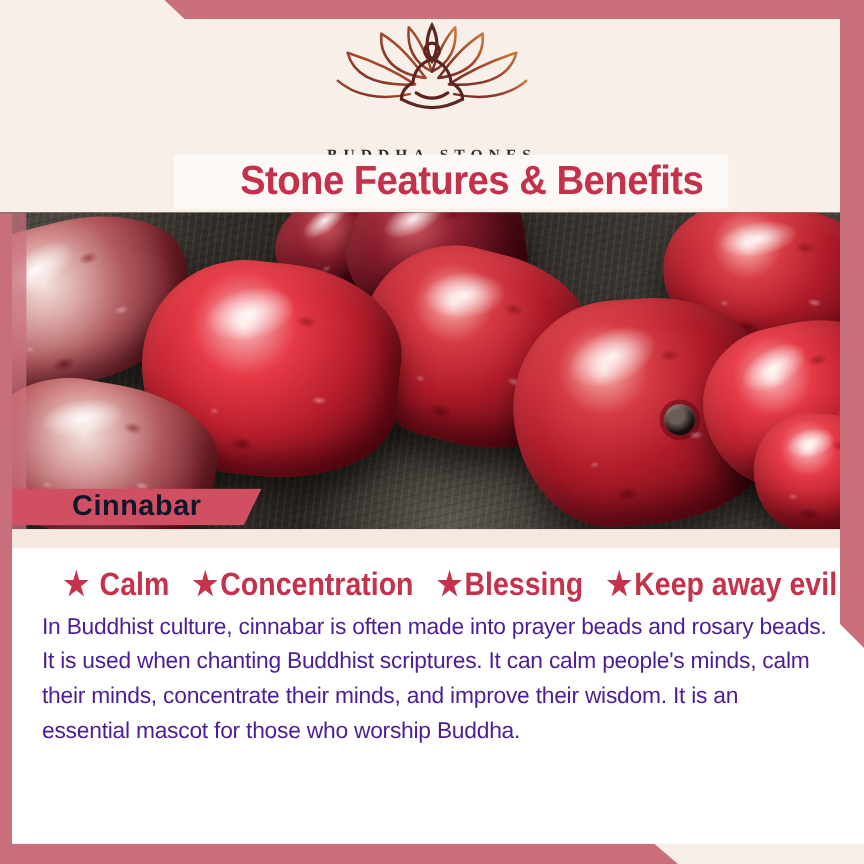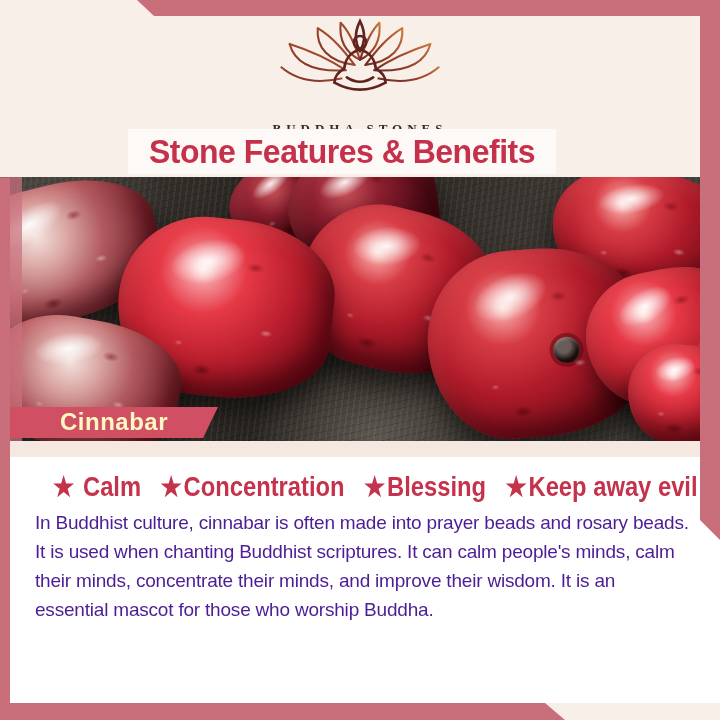--- a/index.html
+++ b/index.html
@@ -17,21 +17,21 @@
   .bottom-bar{position:absolute;left:0;bottom:0;width:580px;height:17px;background:#c96f7c;
     clip-path:polygon(0 0,545px 0,565px 100%,0 100%);z-index:6;}
   
   .logo-block{position:absolute;top:14px;left:0;width:720px;text-align:center;z-index:2;}
   .logo-block svg{display:block;margin:0 auto;}
   .wordmark{
     margin-top:19px;font-family:"Liberation Serif",serif;font-size:13px;font-weight:600;
     letter-spacing:5px;color:#332b28;text-decoration:underline;
   }
   
-  .banner{position:absolute;left:128px;top:129px;width:428px;height:45px;background:#fdf9f7;z-index:2;}
+  .banner{position:absolute;left:145px;top:129px;width:428px;height:45px;background:#fdf9f7;z-index:2;padding-left:34px;}
   .banner-title{
     width:100%;height:45px;line-height:45px;text-align:center;
     font-size:34px;font-weight:700;color:#c5304a;letter-spacing:-0.5px;
     transform:scaleX(0.94);transform-origin:50% 50%;white-space:nowrap;
   }
   
   .photo{
     position:absolute;left:0;top:177px;width:720px;height:264px;overflow:hidden;z-index:1;
     background:
       radial-gradient(160px 100px at 8% 12%, #56514a, rgba(0,0,0,0) 70%),
@@ -72,21 +72,21 @@
   .s10{left:228px;top:-18px;width:122px;height:80px;transform:rotate(-20deg);}
   .bead-hole{position:absolute;left:58%;top:48%;width:26px;height:26px;border-radius:50%;
     background:radial-gradient(circle at 40% 35%, #6b5d57 0 30%, #17100f 62%, #0b0706 100%);
     box-shadow:0 0 0 4px rgba(95,10,18,.55), inset 0 2px 3px rgba(255,255,255,.25);}
   .rose-left{position:absolute;left:0;top:0;bottom:0;width:22px;background:rgba(203,113,126,.72);}
   .rose-right{position:absolute;right:0;top:0;bottom:0;width:20px;background:rgba(203,113,126,.55);}
   
   .badge{position:absolute;left:10px;top:407px;width:208px;height:31px;background:#d14f63;
     clip-path:polygon(0 0,100% 0,calc(100% - 15px) 100%,0 100%);z-index:7;}
   .badge-label{width:100%;height:31px;line-height:30px;text-align:center;
-    color:#fef9c3;font-size:24px;font-weight:700;letter-spacing:0.5px;}
+    color:#0f172a;font-size:24px;font-weight:700;letter-spacing:0.5px;}
   
   .cream-strip{position:absolute;left:0;top:441px;width:720px;height:16px;background:#f5e8e1;z-index:1;}
   .content{position:absolute;left:10px;top:457px;width:710px;height:246px;background:#ffffff;z-index:1;}
   .features{position:absolute;left:0;top:471px;width:720px;text-align:center;z-index:2;
     color:#c5324b;font-weight:700;font-size:27px;white-space:nowrap;
     transform:scaleX(0.88);transform-origin:50% 50%;}
   .feat{display:inline-block;margin:0 11px;}
   .feat .star{margin-right:2px;}
   .feat:first-child .star{margin-right:10px;}
   .paragraph{position:absolute;left:35px;top:508px;width:656px;z-index:2;

